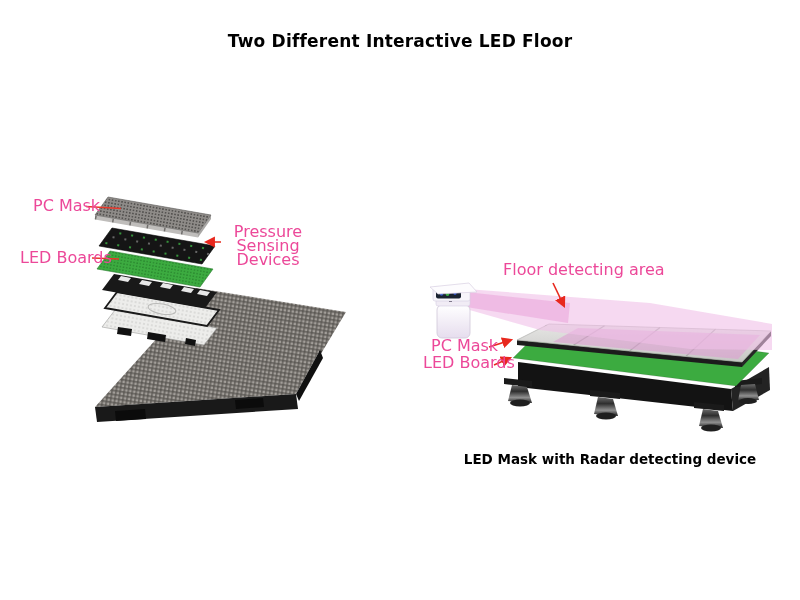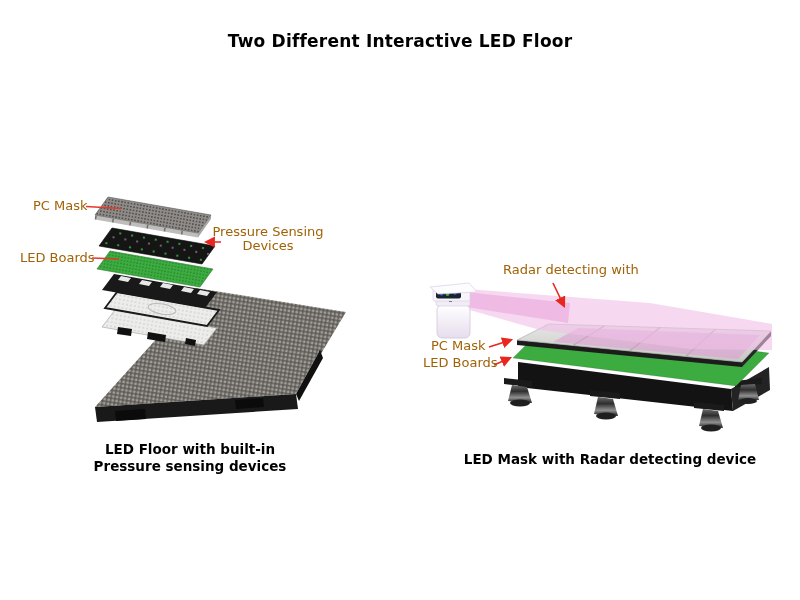--- a/index.html
+++ b/index.html
@@ -1,21 +1,21 @@
 <!DOCTYPE html>
 <html><head>
 <meta charset="utf-8">
 <style>
   html,body{margin:0;padding:0;background:#ffffff;}
   .stage{position:relative;width:800px;height:600px;background:#ffffff;overflow:hidden;
          font-family:"DejaVu Sans","Liberation Sans",sans-serif;color:#000;}
   .title{position:absolute;top:31px;left:0;width:800px;text-align:center;
          box-sizing:border-box;font-size:17px;font-weight:bold;letter-spacing:.2px;}
   svg.canvas{position:absolute;left:0;top:0;width:800px;height:600px;}
-  .lbl{position:absolute;font-size:13px;line-height:14px;color:#a16207;white-space:nowrap;}
+  .lbl{position:absolute;font-size:16px;line-height:14px;color:#ec4899;white-space:nowrap;}
   .lbl.wrap{white-space:normal;text-align:center;}
   .caption{position:absolute;font-weight:bold;font-size:13.5px;line-height:16.5px;
            text-align:center;white-space:pre-line;}
   .caption.left{left:40px;top:441px;width:300px;}
   .caption.right{left:440px;top:451px;width:340px;}
 </style>
 </head>
 <body>
 
 <div class="stage">
@@ -187,21 +187,19 @@
         <line x1="489" y1="347" x2="511" y2="340" marker-end="url(#ah)"></line>
         <line x1="494" y1="365" x2="510" y2="358" marker-end="url(#ah)"></line>
       </g>
     </g>
   </svg>
 
   <div class="lbl" style="left:33px;top:199px;">PC Mask</div>
   <div class="lbl wrap" style="left:212px;top:225px;width:112px;">Pressure Sensing Devices</div>
   <div class="lbl" style="left:20px;top:251px;">LED Boards</div>
 
-  <div class="lbl" style="left:503px;top:263px;">Radar detecting with</div>
+  <div class="lbl" style="left:503px;top:263px;">Floor detecting area</div>
   <div class="lbl" style="left:431px;top:339px;">PC Mask</div>
   <div class="lbl" style="left:423px;top:356px;">LED Boards</div>
 
-  <div class="caption left">LED Floor with built-in
-Pressure sensing devices</div>
   <div class="caption right">LED Mask with Radar detecting device</div>
 
 </div>
 
 </body></html>

